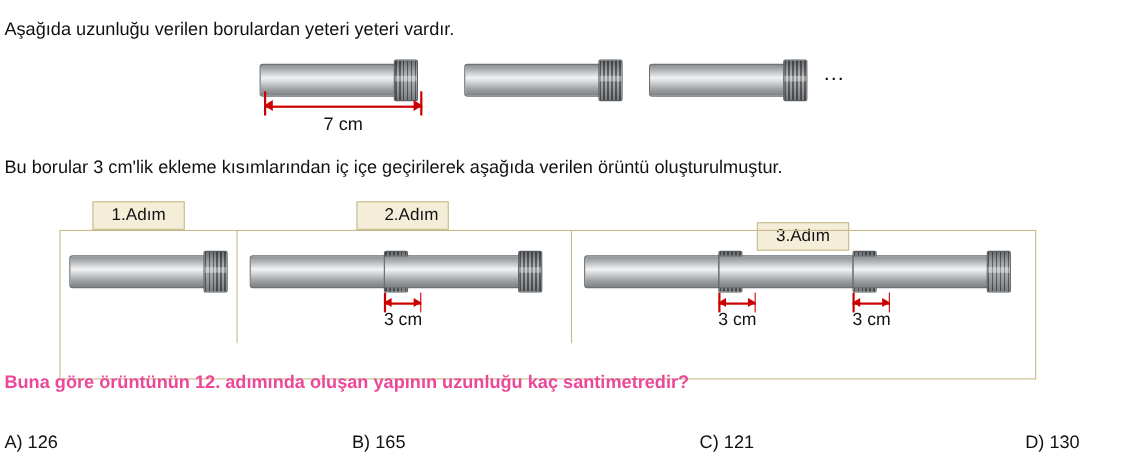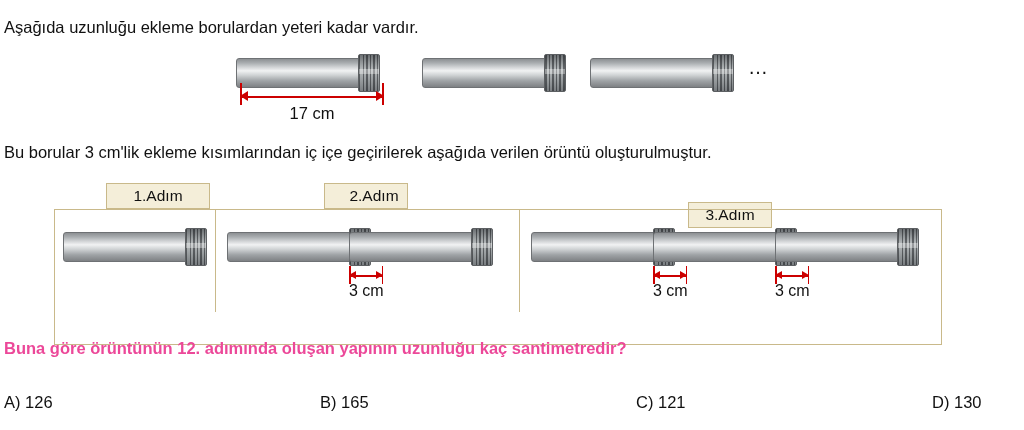--- a/index.html
+++ b/index.html
@@ -159,21 +159,21 @@
     height: 26px;
     background: #f4eed9;
     border: 1px solid #c9b98a;
     box-sizing: border-box;
     display: flex;
     align-items: center;
     justify-content: center;
     font-size: 15.5px;
     color: #111;
   }
-  #tag1 { left: 106px; top: 183px; width: 104px; }
+  #tag1 { left: 84px; top: 183px; width: 84px; }
   #tag2 { left: 324px; top: 183px; width: 84px; padding-left: 16px; }
   #tag3 { left: 688px; top: 183px; width: 84px; margin-top: 19px; }
 
   .step-pipes { position: absolute; }
   .small-dim {
     position: absolute;
     height: 12px;
   }
   .small-dim .l {
     position: absolute;
@@ -216,21 +216,21 @@
     white-space: nowrap;
   }
   #optA { left: 4px; }
   #optB { left: 320px; }
   #optC { left: 636px; }
   #optD { left: 932px; }
 </style>
 </head>
 <body>
 
-<div class="intro-line" id="intro1">Aşağıda uzunluğu ekleme borulardan yeteri kadar vardır.</div>
+<div class="intro-line" id="intro1">Aşağıda uzunluğu verilen borulardan yeteri yeteri vardır.</div>
 <div class="intro-line" id="intro2">Bu borular 3 cm'lik ekleme kısımlarından iç içe geçirilerek aşağıda verilen örüntü oluşturulmuştur.</div>
 
 <div id="top-pipes">
   <div class="pipe" style="left:0px; top:10px;">
     <div class="body" style="width:130px;"></div>
     <div class="collar" style="left:122px;"></div>
   </div>
   <div class="pipe" style="left:186px; top:10px;">
     <div class="body" style="width:130px;"></div>
     <div class="collar" style="left:122px;"></div>
@@ -242,21 +242,21 @@
 </div>
 
 <div id="dots">…</div>
 
 <div id="dim12">
   <div class="dim-line"></div>
   <div class="dim-tick" style="left:0;"></div>
   <div class="dim-tick" style="right:0;"></div>
   <div class="dim-arrow left"></div>
   <div class="dim-arrow right"></div>
-  <div class="dim-label">17 cm</div>
+  <div class="dim-label">7 cm</div>
 </div>
 
 <div class="step-tag" id="tag1">1.Adım</div>
 <div class="step-tag" id="tag2">2.Adım</div>
 <div class="step-tag" id="tag3">3.Adım</div>
 
 <div id="pattern-box">
   <div class="step-div" style="left:160px;"></div>
   <div class="step-div" style="left:464px;"></div>
 

